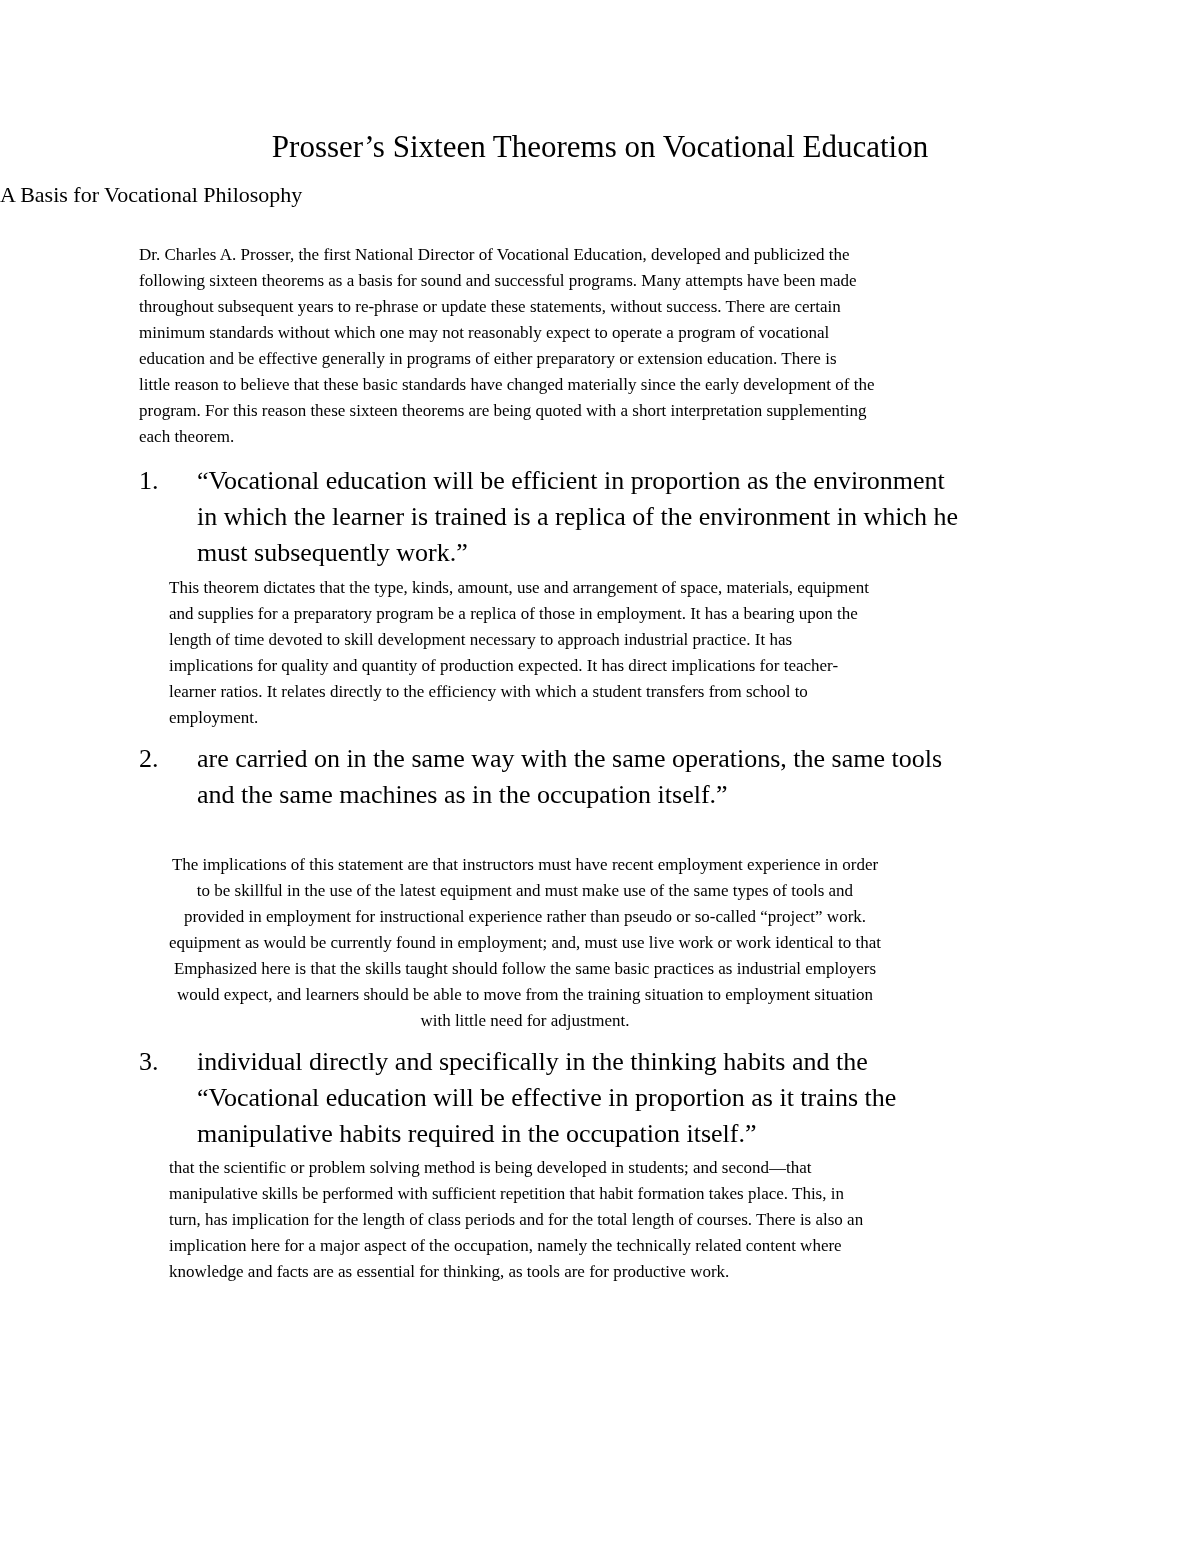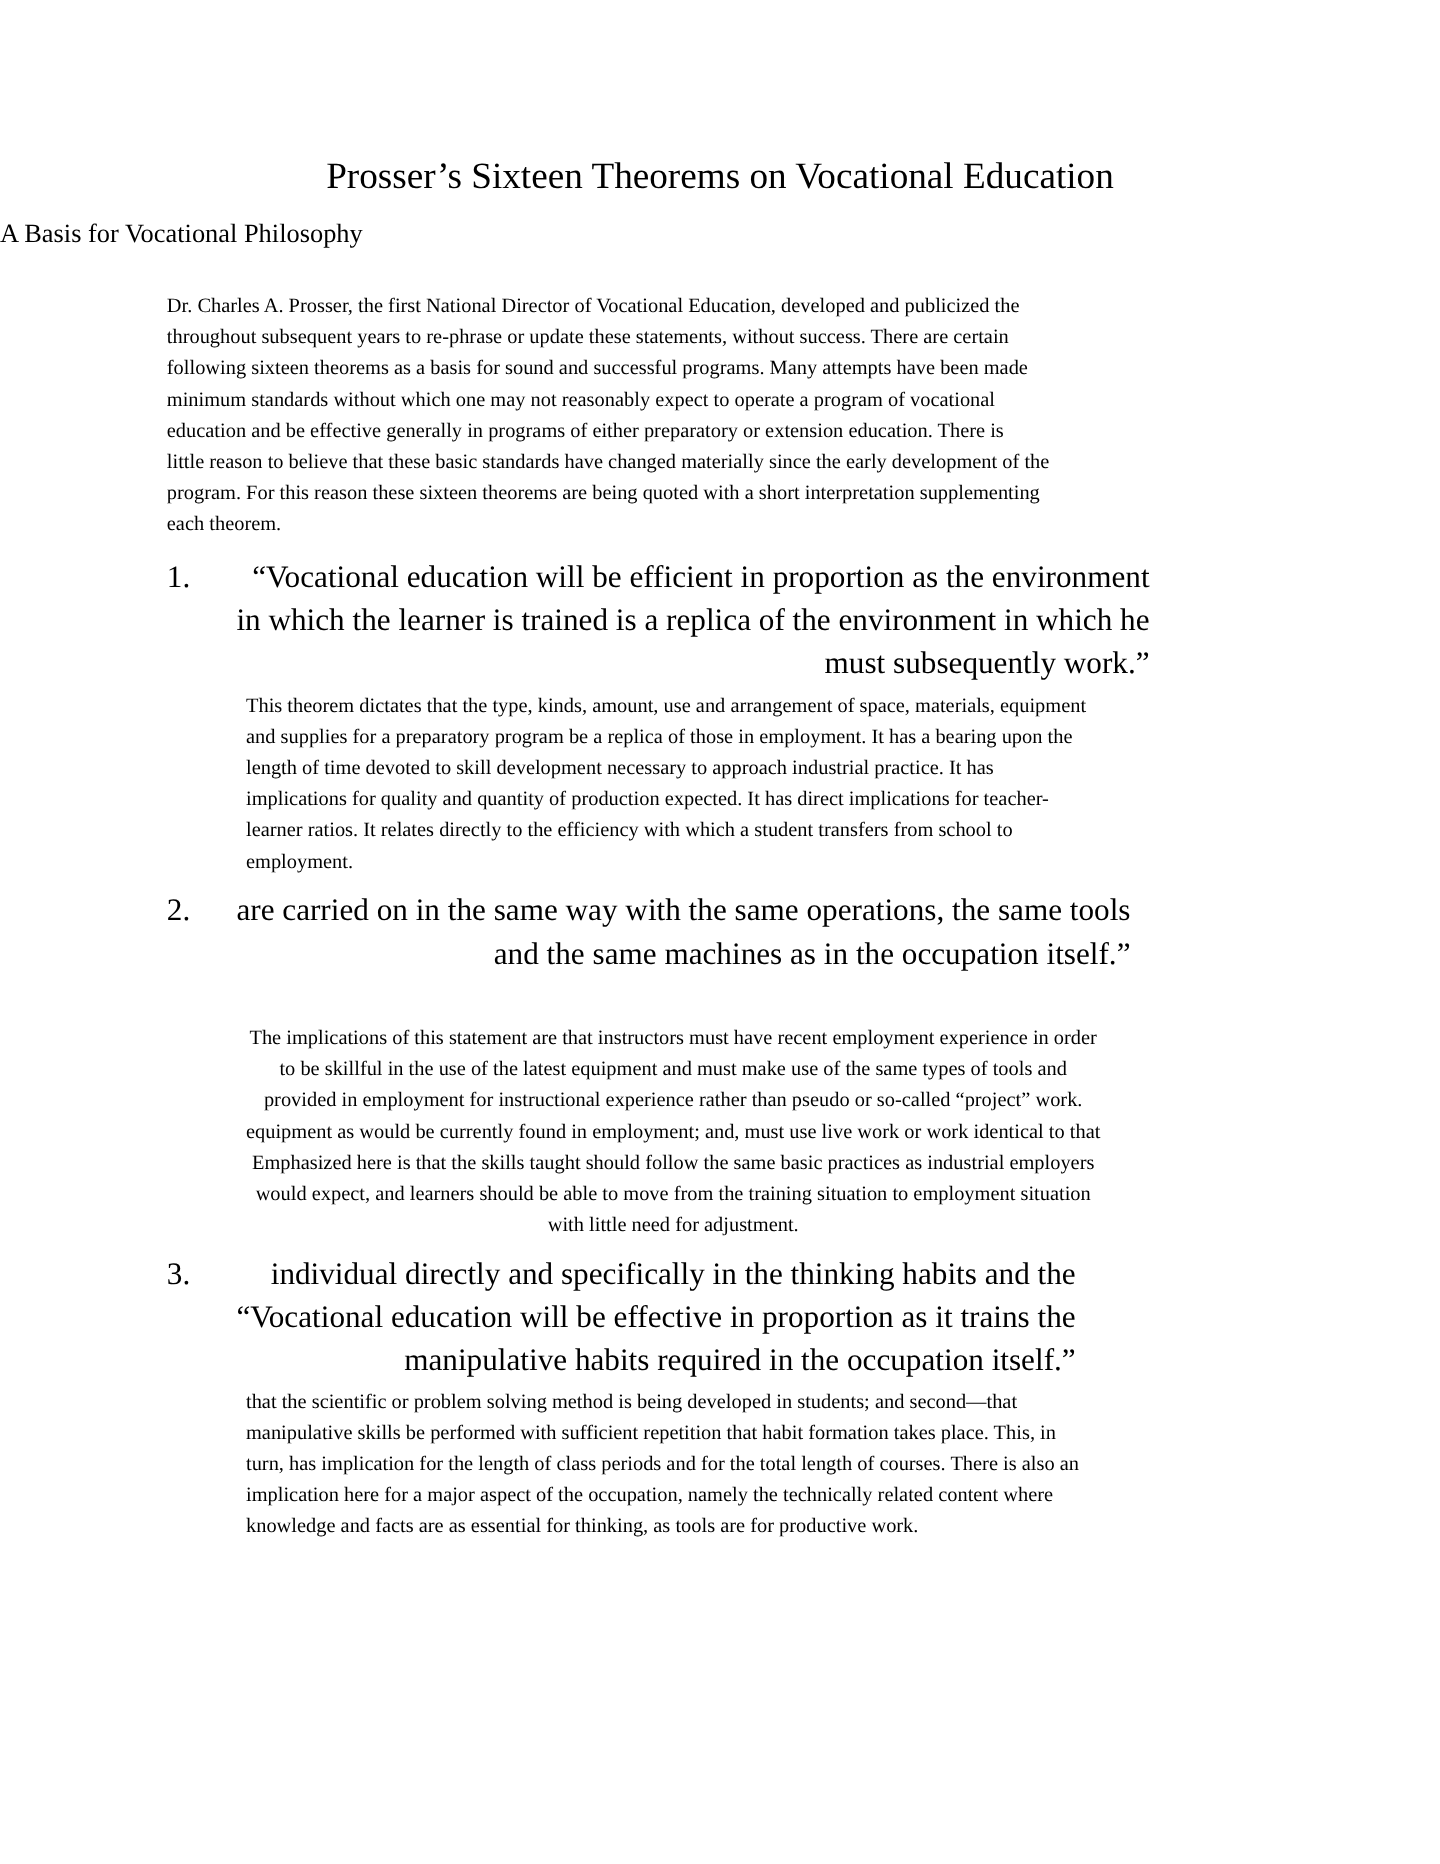--- a/index.html
+++ b/index.html
@@ -7,34 +7,34 @@
            font-family: "Liberation Serif", "DejaVu Serif", serif; color: #000; }
     .title { position: absolute; left: 0; width: 1200px; top: 128px; text-align: center;
              font-size: 31px; line-height: 38px; }
     .subtitle { position: absolute; left: 0; width: 1200px; top: 181px; text-align: left;
                 font-size: 22px; line-height: 28px; }
     .intro { position: absolute; left: 139px; top: 242px; width: 930px;
              font-size: 17px; line-height: 26px; }
     .line { display: block; white-space: nowrap; }
     .theorem { position: absolute; left: 139px; width: 950px; }
     .th-num { position: absolute; left: 0; top: 0; font-size: 26px; line-height: 36px; }
-    .th-quote { position: absolute; left: 58px; top: 0; font-size: 26px; line-height: 36px; text-align: right; }
-    .th-expl { position: absolute; left: 30px; font-size: 17px; line-height: 26px; margin-left: 36px; }
+    .th-quote { position: absolute; left: 58px; top: 0; font-size: 26px; line-height: 36px; }
+    .th-expl { position: absolute; left: 30px; font-size: 17px; line-height: 26px; }
   </style>
 </head>
 <body>
 
 <div>
   <div class="title">Prosser’s Sixteen Theorems on Vocational Education</div>
   <div class="subtitle">A Basis for Vocational Philosophy</div>
 
   <div class="intro">
     <span class="line">Dr. Charles A. Prosser, the first National Director of Vocational Education, developed and publicized the</span>
+    <span class="line">following sixteen theorems as a basis for sound and successful programs.  Many attempts have been made</span>
     <span class="line">throughout subsequent years to re-phrase or update these statements, without success.  There are certain</span>
-    <span class="line">following sixteen theorems as a basis for sound and successful programs.  Many attempts have been made</span>
     <span class="line">minimum standards without which one may not reasonably expect to operate a program of vocational</span>
     <span class="line">education and be effective generally in programs of either preparatory or extension education.  There is</span>
     <span class="line">little reason to believe that these basic standards have changed materially since the early development of the</span>
     <span class="line">program.  For this reason these sixteen theorems are being quoted with a short interpretation supplementing</span>
     <span class="line">each theorem.</span>
   </div>
 
   <div class="theorem" style="top:463px;">
     <div class="th-num">1.</div>
     <div class="th-quote">

